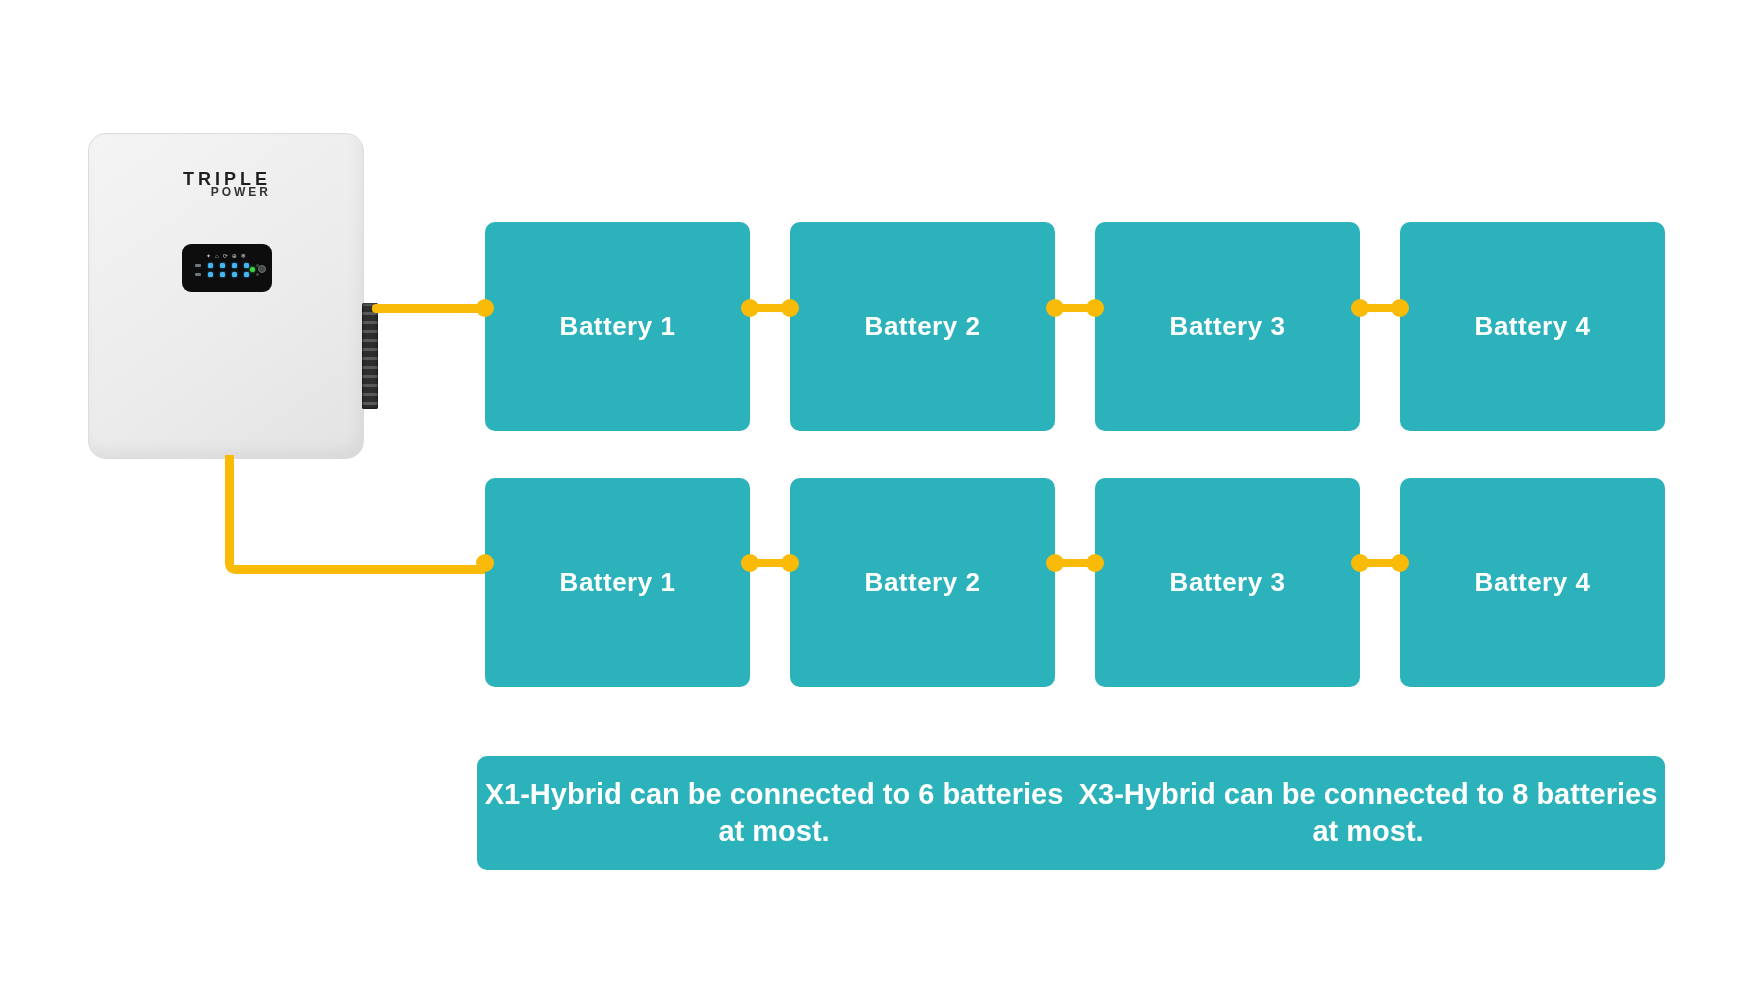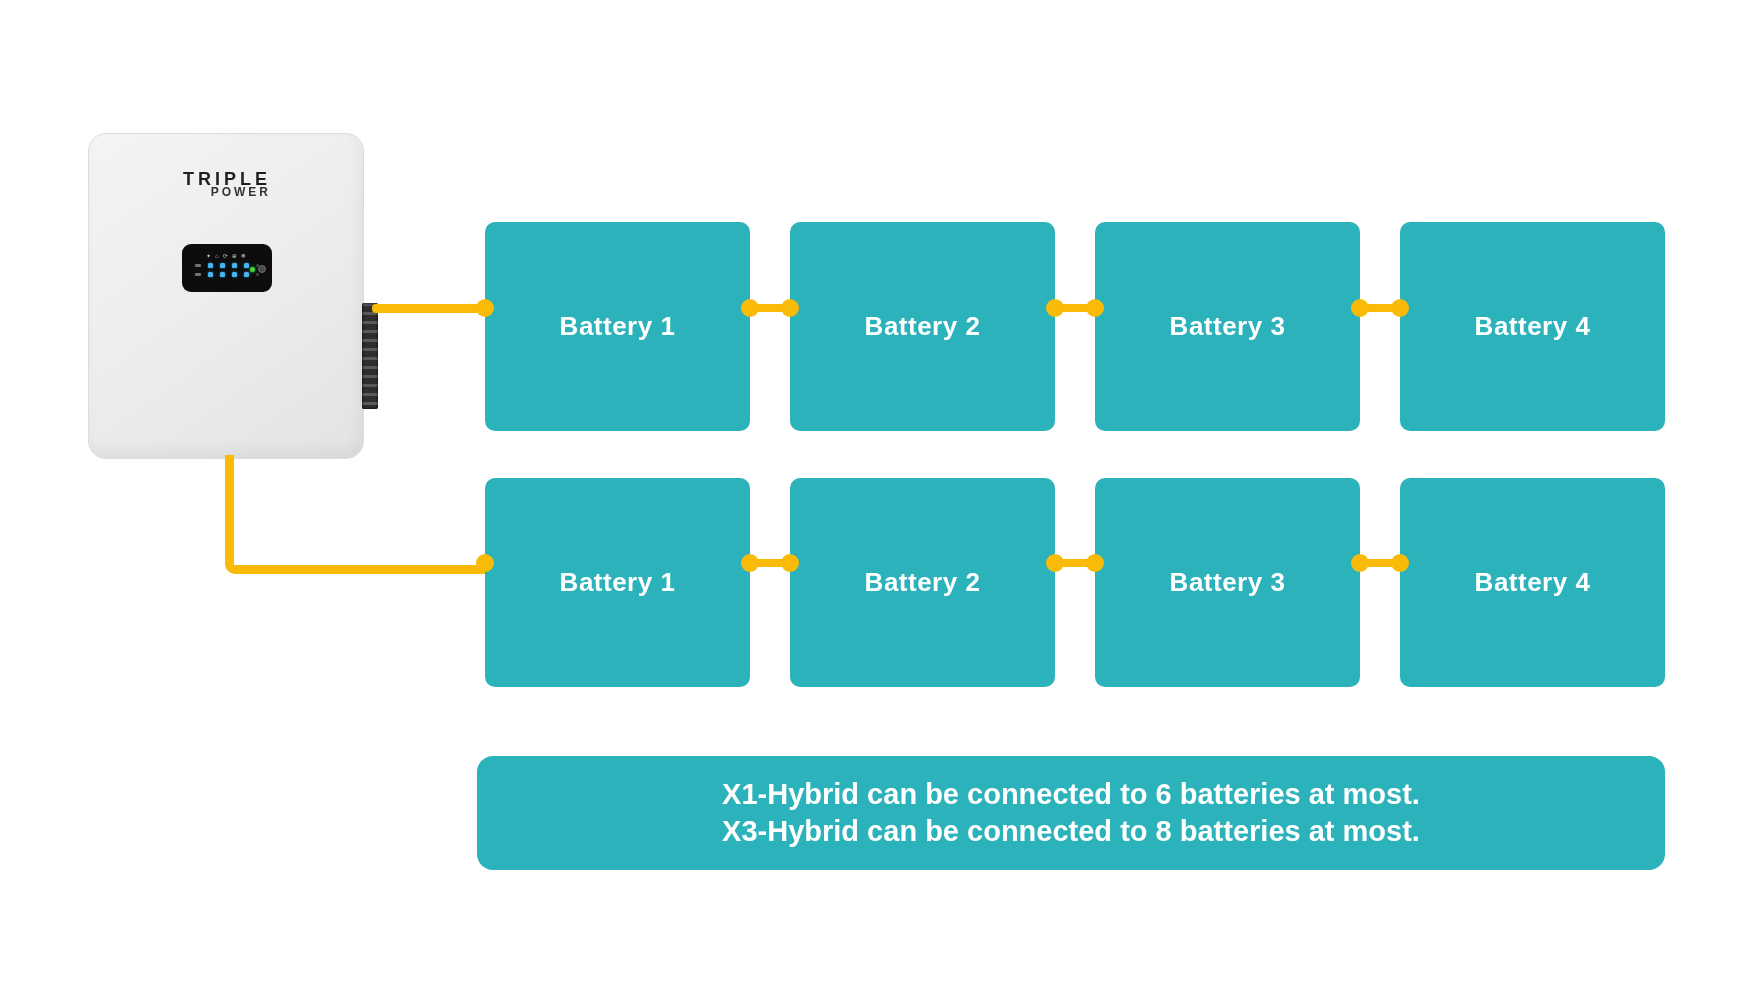--- a/index.html
+++ b/index.html
@@ -55,22 +55,22 @@
   .dot{position:absolute;width:18px;height:18px;border-radius:50%;background:var(--yellow);}
   .linkbar{position:absolute;width:44px;height:8px;background:var(--yellow);border-radius:3px;}
 
   
   .battery{position:absolute;width:265px;height:209px;background:var(--teal);border-radius:10px;
     display:flex;align-items:center;justify-content:center;}
   .battery-label{color:var(--text-white);font-size:26px;font-weight:bold;letter-spacing:0.5px;}
 
   
   .banner{position:absolute;left:477px;top:756px;width:1188px;height:114px;
-    background:var(--teal);border-radius:16px;
-    display:flex;flex-direction:column;align-items:center;justify-content:center;}
+    background:var(--teal);border-radius:10px;
+    display:flex;flex-direction:row;align-items:center;justify-content:center;}
   .banner-line{color:var(--text-white);font-size:29px;font-weight:bold;line-height:37px;text-align:center;}
 </style>
 </head>
 <body>
 
 <div class="canvas">
 
   <div class="inverter">
     <div class="brand">
       <div class="brand-top">TRIPLE</div>

